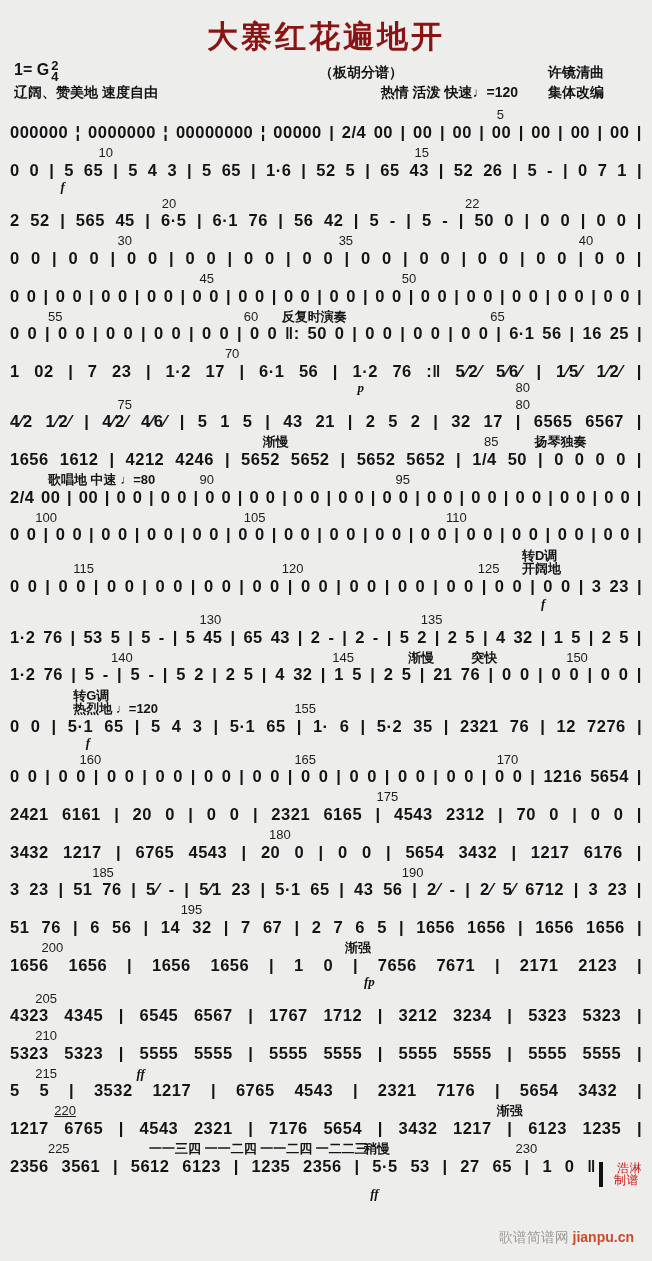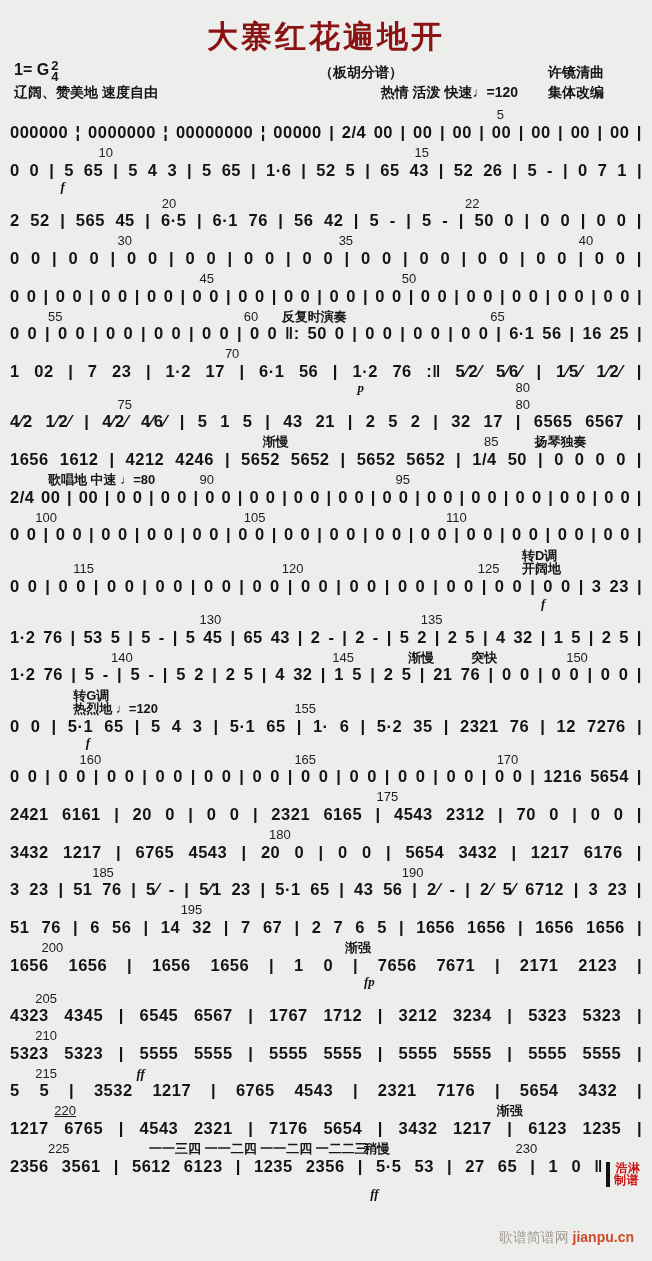--- a/index.html
+++ b/index.html
@@ -36,24 +36,24 @@
     white-space:nowrap;
     text-align:justify;text-align-last:justify;
     line-height:1.25;
     display:flex;align-items:baseline;
   }
   .ntext{flex:1;text-align:justify;text-align-last:justify;}
   .below{height:13px;}
   .below span{line-height:1;}
   .credit{
     display:inline-block;flex:none;
-    font-size:12px;font-weight:bold;line-height:1.05;
+    font-size:12px;font-weight:normal;line-height:1.05;
     width:28px;margin-left:3px;
-    border-left:4px solid #111;padding-left:4px;
-    white-space:normal;text-align:center;text-align-last:left;
+    border-left:4px solid #111;padding-left:11px;
+    white-space:normal;text-align:right;text-align-last:left;
   }
   .watermark{position:absolute;right:18px;bottom:14px;font-size:14px;}
   .wm-name{color:#a09a92;}
   .wm-url{font-weight:bold;}
 </style>
 </head>
 <body>
 
 <div class="page">
 

